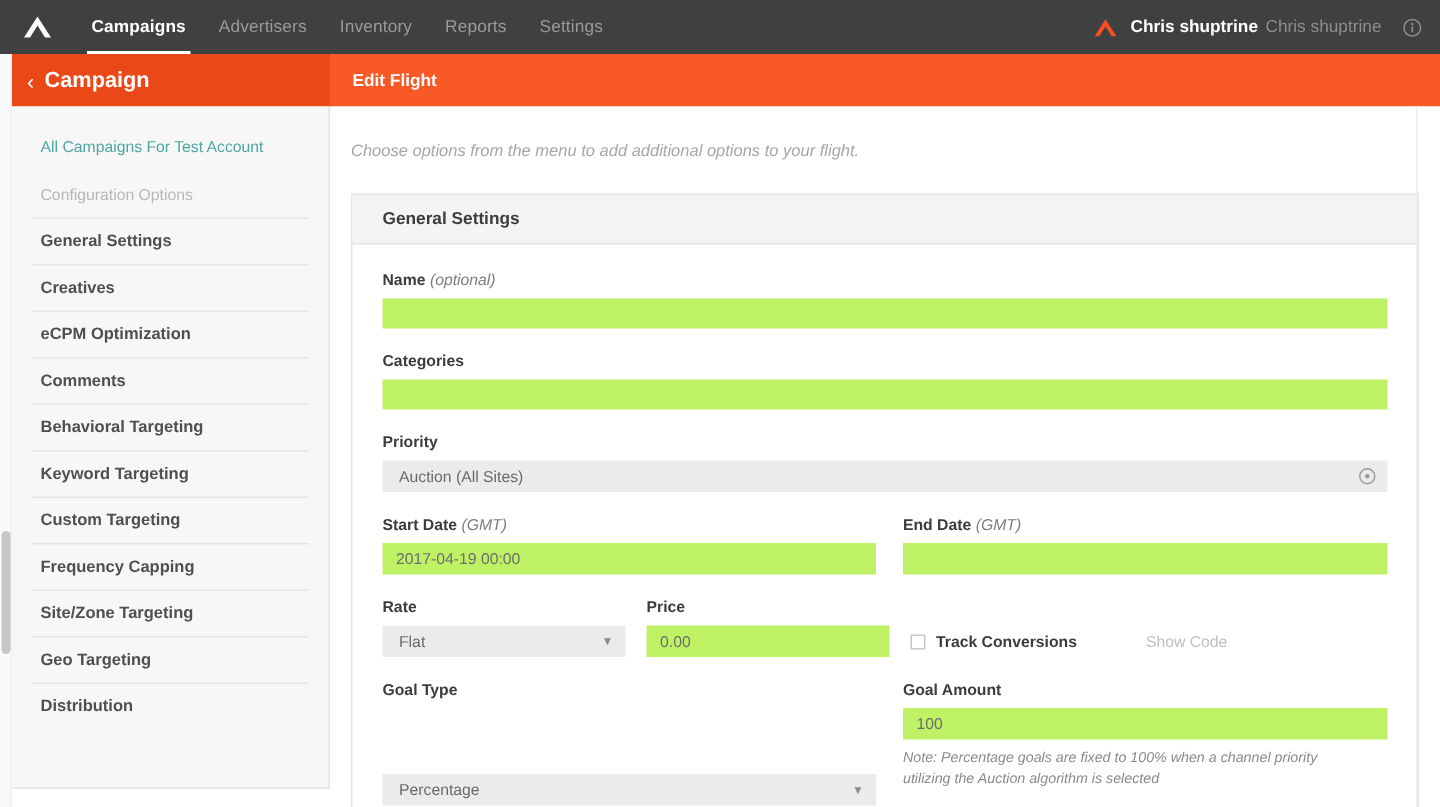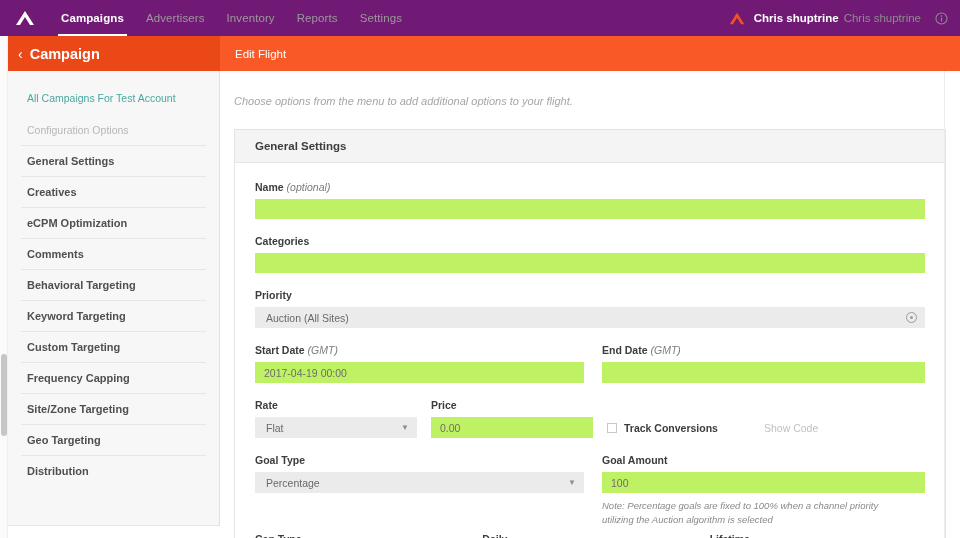--- a/index.html
+++ b/index.html
@@ -8,21 +8,21 @@
     width: 960px; height: 538px;
     overflow: hidden;
     background: #ffffff;
     font-family: "Liberation Sans", sans-serif;
     -webkit-font-smoothing: antialiased;
   }
 
   
   .topnav {
     position: absolute; left: 0; top: 0; width: 960px; height: 36px;
-    background: #701a75;
+    background: #404040;
     display: flex; align-items: center;
   }
   .logo-wrap {
     width: 50px; height: 36px;
     display: flex; align-items: center; justify-content: center;
   }
   .logo-chevron { display: block; }
   .nav-items { display: flex; align-items: stretch; height: 36px; }
   .nav-item {
     display: flex; align-items: center;
@@ -50,21 +50,21 @@
     position: absolute; left: 0; top: 36px; width: 220px; height: 35px;
     background: #eb4818; display: flex; align-items: center;
     padding-left: 18px; cursor: pointer;
   }
   .back-caret { color: #fff; font-size: 14px; margin-right: 7px; line-height: 1; }
   .subbar-left-title { color: #ffffff; font-size: 14.5px; font-weight: bold; }
   .subbar-right {
     position: absolute; left: 220px; top: 36px; width: 740px; height: 35px;
     background: #f95827; display: flex; align-items: center; padding-left: 15px;
   }
-  .subbar-right-title { color: #ffffff; font-size: 11.5px; font-weight: normal; }
+  .subbar-right-title { color: #ffffff; font-size: 11.5px; font-weight: bold; }
 
   
   .sidebar {
     position: absolute; left: 8px; top: 71px; width: 212px; height: 455px;
     background: #f7f7f7;
     border-right: 1px solid #e2e2e2;
     border-bottom: 1px solid #e6e6e6;
     padding: 0 13px;
     overflow: hidden;
   }
@@ -301,21 +301,21 @@
         <div class="col" style="justify-content:flex-end;padding-bottom:4px;">
           <div class="checkbox-row">
             <span class="checkbox"></span>
             <span class="checkbox-label">Track Conversions</span>
             <span class="showcode">Show Code</span>
           </div>
         </div>
       </div>
 
       <div class="row" style="margin-bottom:6px;">
-        <div class="col" style="width:330px;margin-right:18px;">
+        <div class="col" style="width:330px;margin-right:18px;gap:44px;">
           <span class="field-label">Goal Type</span>
           <div class="select">
             <span>Percentage</span>
             <span class="caret-sm">▼</span>
           </div>
         </div>
         <div class="col" style="width:324px;">
           <span class="field-label">Goal Amount</span>
           <div class="input tall">100</div>
           <div class="note">Note: Percentage goals are fixed to 100% when a channel priority utilizing the Auction algorithm is selected</div>

